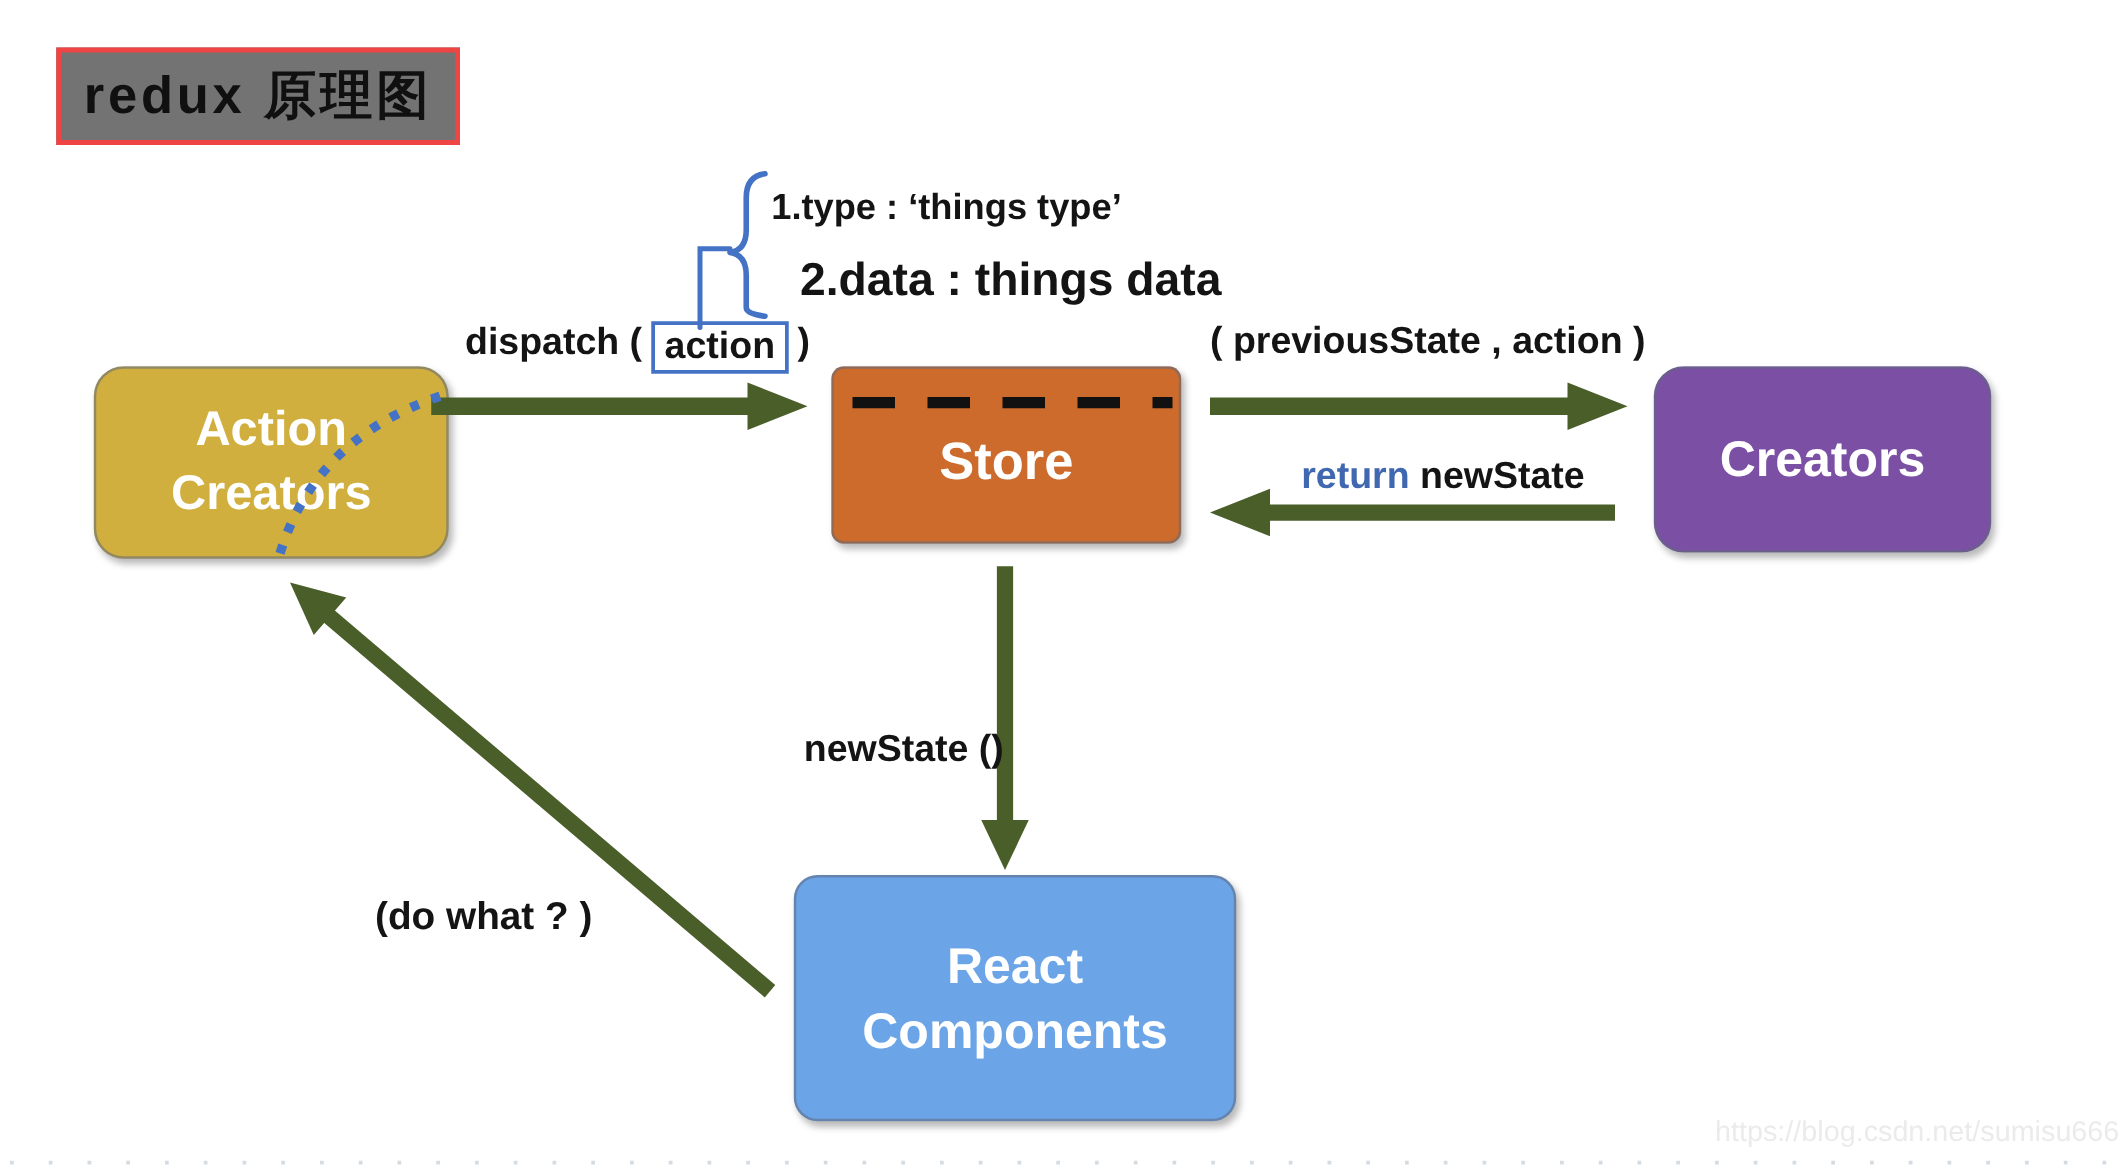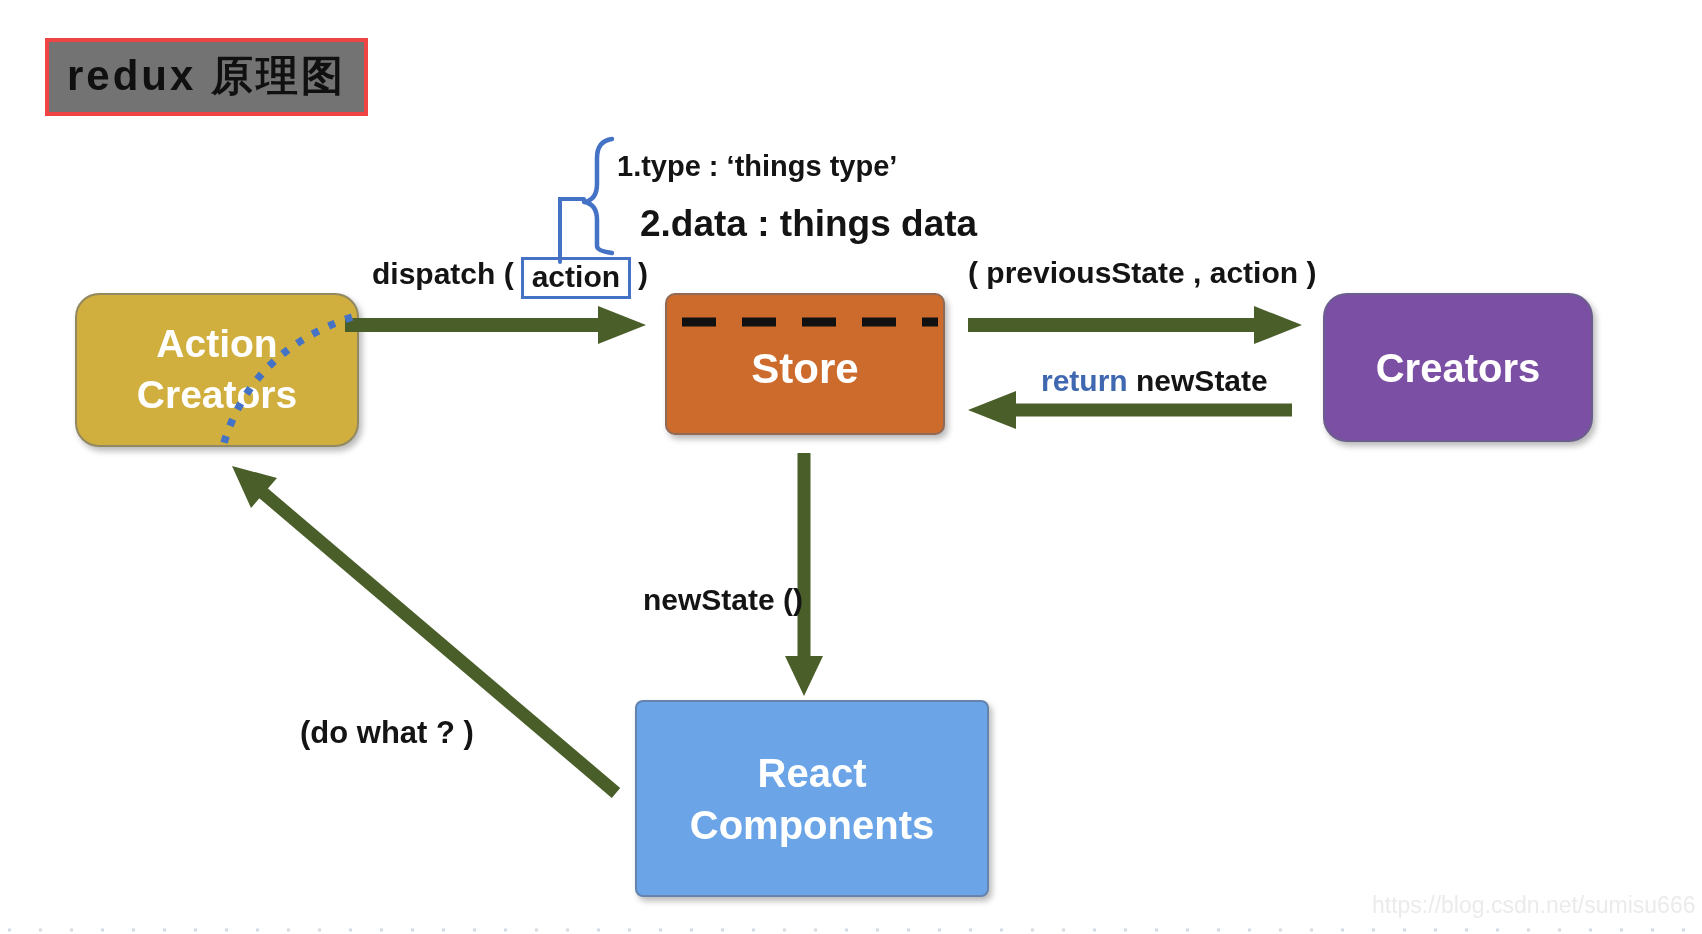--- a/index.html
+++ b/index.html
@@ -19,21 +19,21 @@
   .node{
     position:absolute;display:flex;align-items:center;justify-content:center;
     border-radius:24px;color:#ffffff;font-weight:bold;text-align:center;
     border:2px solid rgba(95,105,125,.55);
     box-shadow:3px 4px 6px rgba(0,0,0,.28);
     white-space:pre-line;z-index:1;line-height:1.3;
   }
   .node-action{left:75px;top:293px;width:280px;height:150px;background:#d1af3e;font-size:39px;}
   .node-store{left:665px;top:293px;width:280px;height:142px;background:#cd6b2d;font-size:42px;padding-top:10px;box-sizing:border-box;border-radius:10px;}
   .node-reducers{left:1323px;top:293px;width:266px;height:145px;background:#7b4fa3;font-size:40px;}
-  .node-react{left:635px;top:700px;width:350px;height:193px;background:#6ba5e8;font-size:40px;border-radius:8px;}
+  .node-react{left:635px;top:700px;width:350px;height:193px;background:#6ba5e8;font-size:40px;border-radius:19px;}
   
   #wires{position:absolute;left:0;top:0;z-index:2;}
   
   .lbl{position:absolute;font-weight:bold;color:#141414;z-index:3;white-space:nowrap;}
   .lbl-annot1{left:617px;top:150px;font-size:29px;}
   .lbl-annot2{left:640px;top:203px;font-size:37px;}
   .lbl-dispatch{left:372px;top:257px;font-size:30px;display:flex;align-items:flex-start;gap:7px;}
   .action-chip{border:3px solid #4472c4;padding:0 8px 2px 8px;line-height:34px;background:transparent;}
   .lbl-prev{left:952px;top:256px;font-size:30px;margin-left:16px;}
   .lbl-return{left:1025px;top:364px;font-size:30px;margin-left:16px;}

